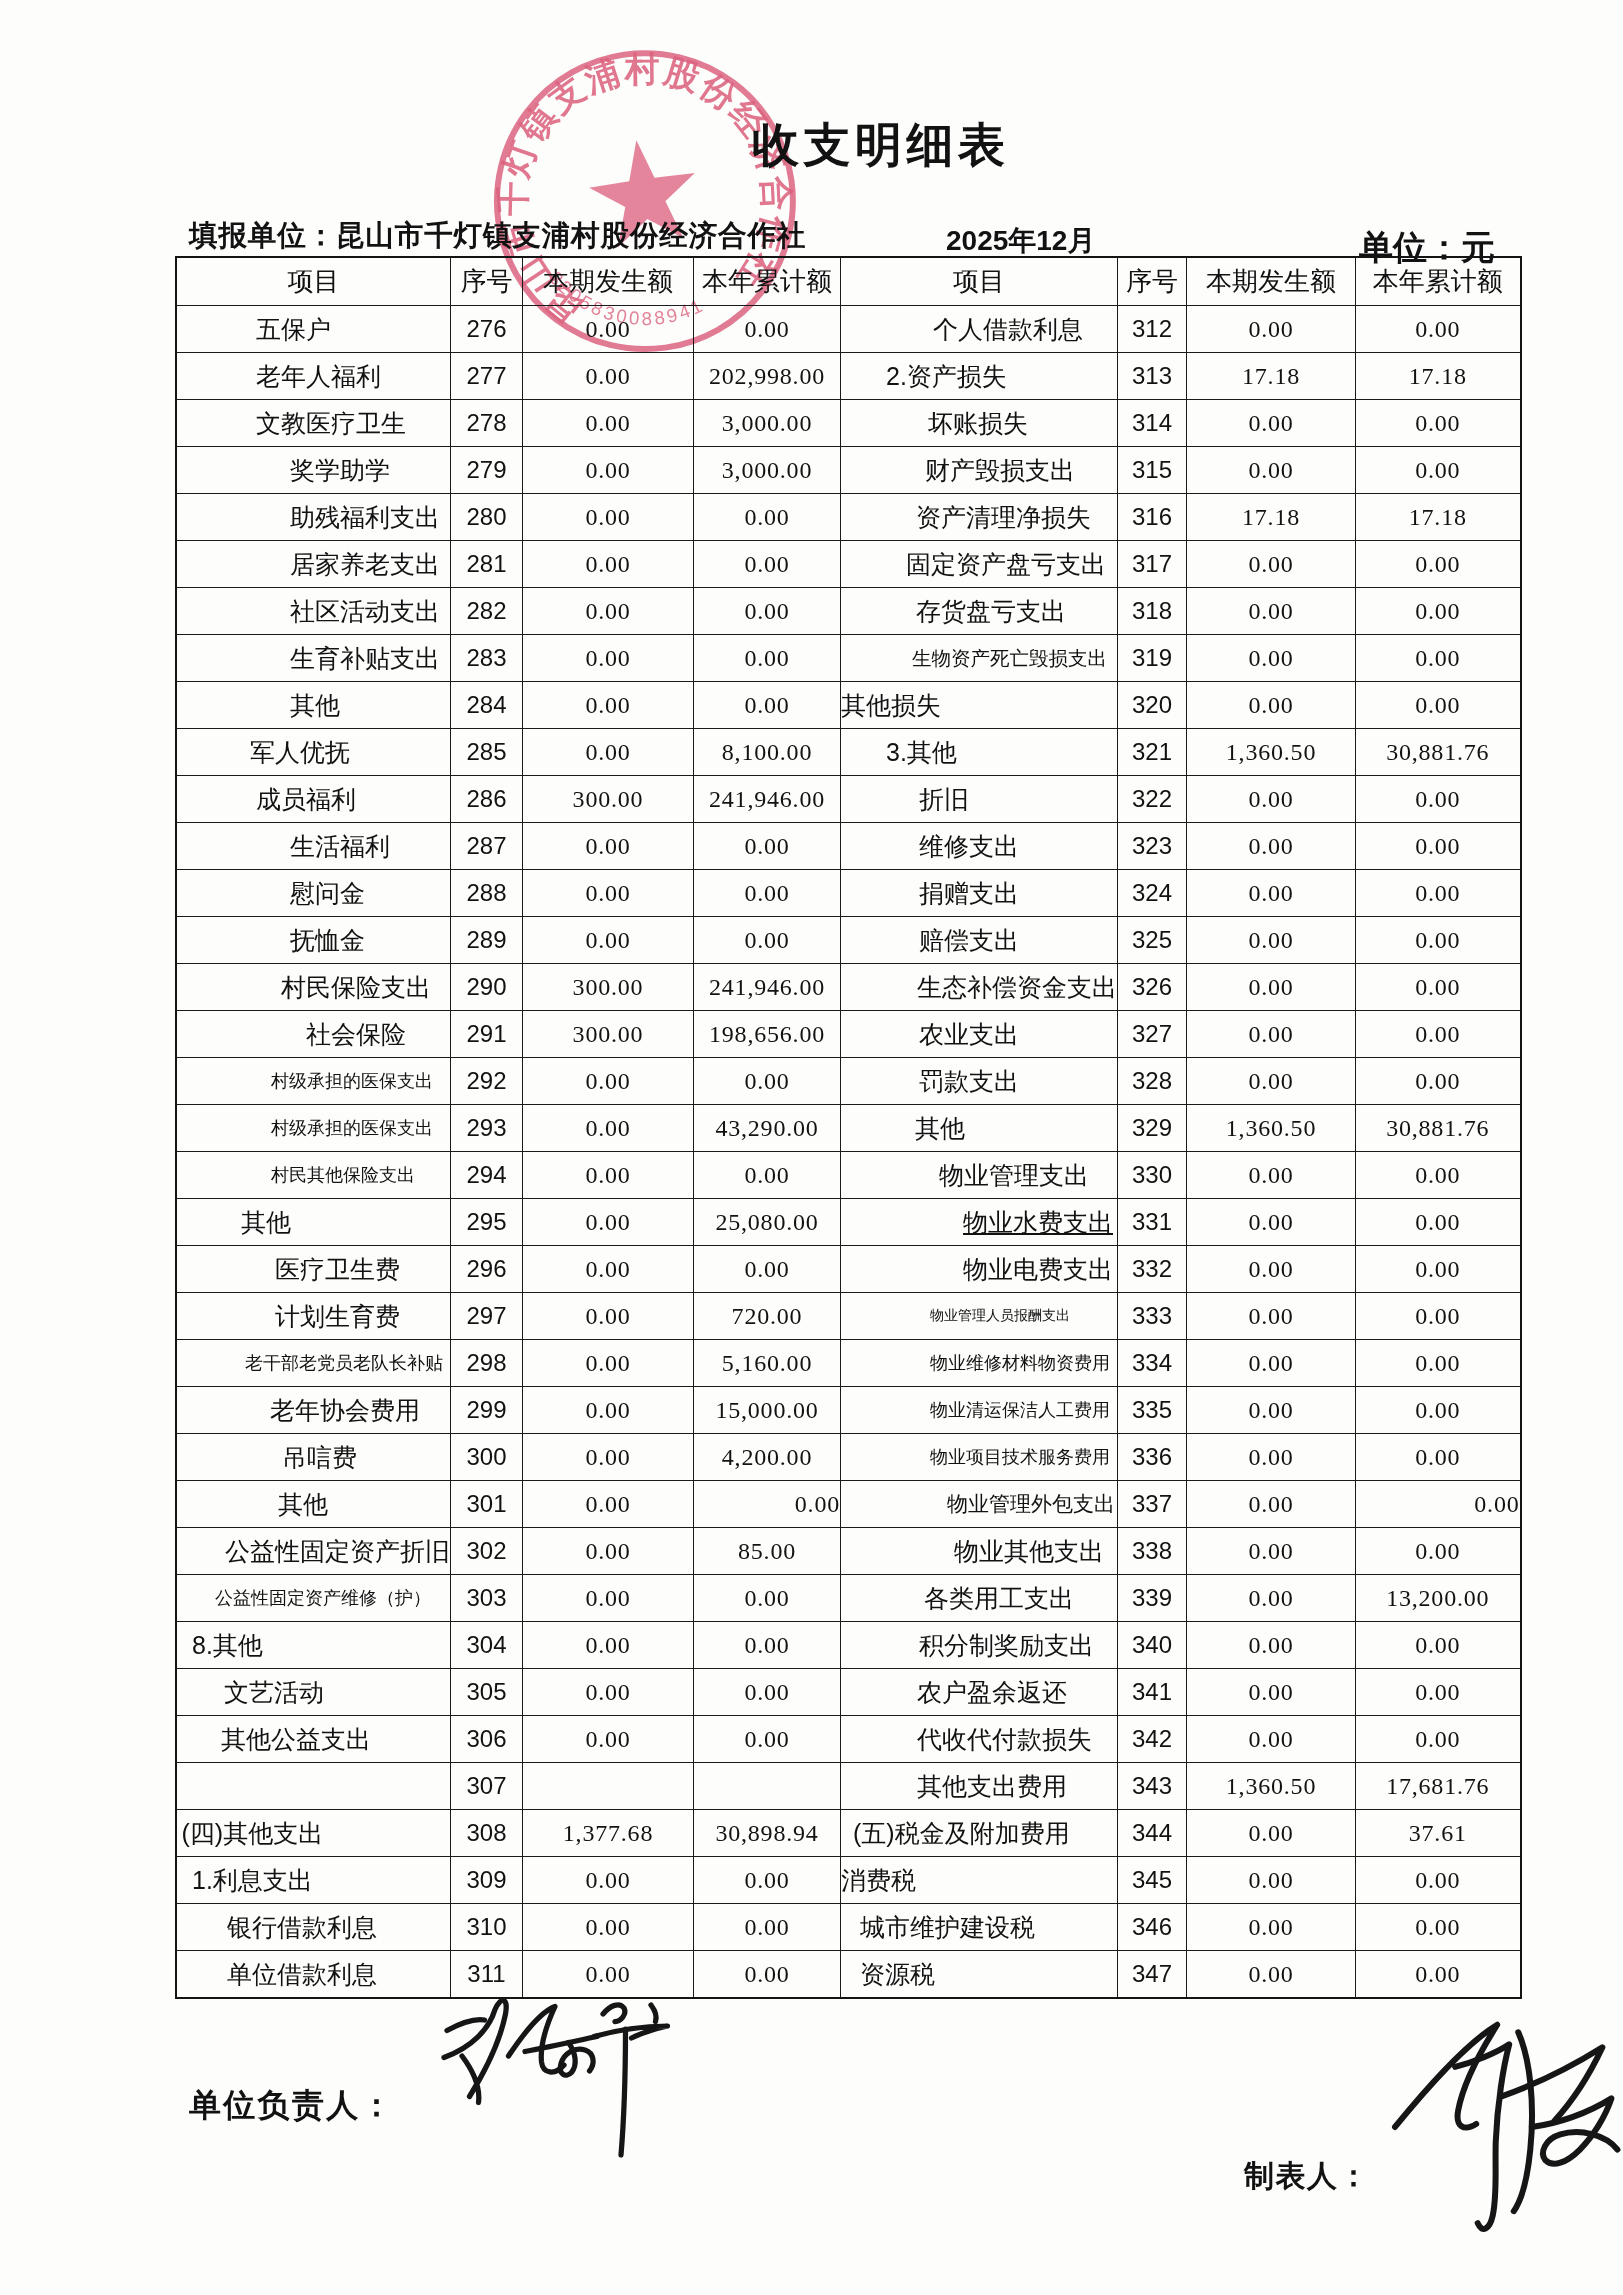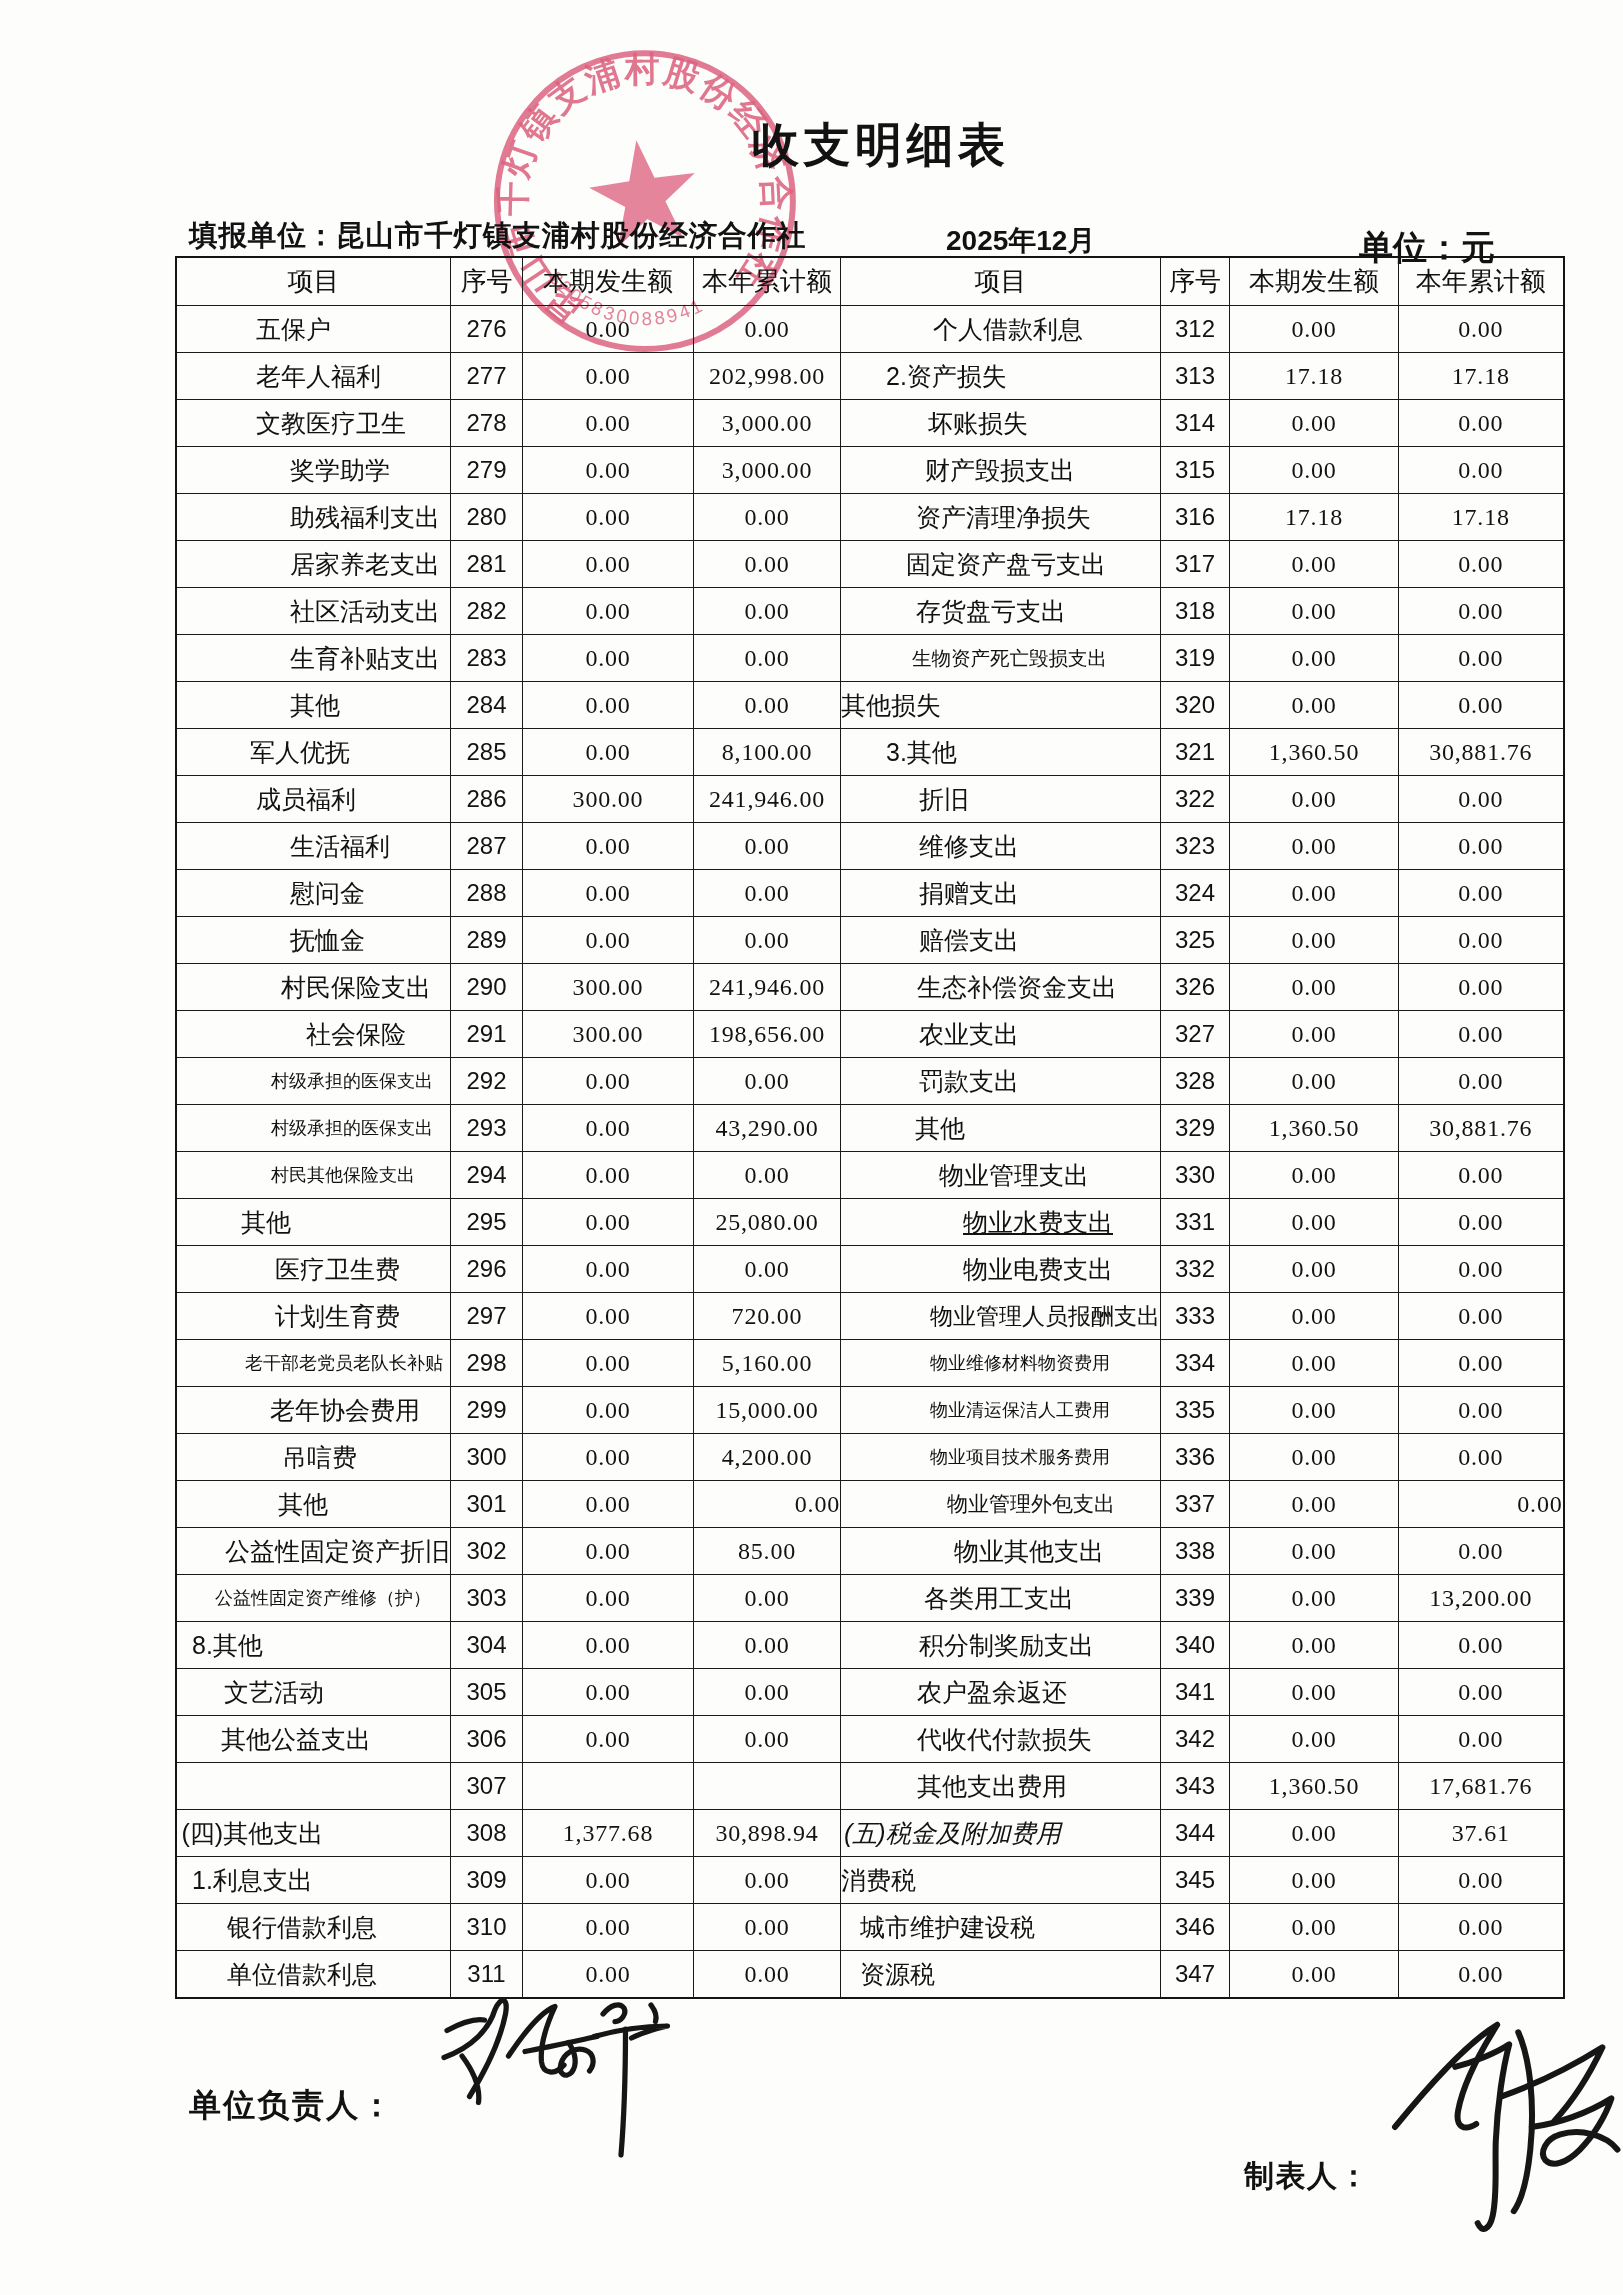--- a/index.html
+++ b/index.html
@@ -286,21 +286,21 @@
       <td class="item" style="padding-left: 122px;">物业电费支出</td>
       <td class="no">332</td>
       <td class="num">0.00</td>
       <td class="num">0.00</td>
     </tr>
         <tr>
       <td class="item" style="padding-left: 98px;">计划生育费</td>
       <td class="no">297</td>
       <td class="num">0.00</td>
       <td class="num">720.00</td>
-      <td class="item" style="padding-left: 89px; font-size: 23px;">物业管理人员报酬支出</td>
+      <td class="item" style="padding-left: 89px; font-size: 14px;">物业管理人员报酬支出</td>
       <td class="no">333</td>
       <td class="num">0.00</td>
       <td class="num">0.00</td>
     </tr>
         <tr>
       <td class="item" style="padding-left: 68px; font-size: 18px;">老干部老党员老队长补贴</td>
       <td class="no">298</td>
       <td class="num">0.00</td>
       <td class="num">5,160.00</td>
       <td class="item" style="padding-left: 89px; font-size: 18px;">物业维修材料物资费用</td>
@@ -396,21 +396,21 @@
       <td class="item" style="padding-left: 76px;">其他支出费用</td>
       <td class="no">343</td>
       <td class="num">1,360.50</td>
       <td class="num">17,681.76</td>
     </tr>
         <tr>
       <td class="item" style="padding-left: 4.5px;">(四)其他支出</td>
       <td class="no">308</td>
       <td class="num">1,377.68</td>
       <td class="num">30,898.94</td>
-      <td class="item" style="padding-left: 3px; font-style: italic;">(五)税金及附加费用</td>
+      <td class="item" style="padding-left: 12px;">(五)税金及附加费用</td>
       <td class="no">344</td>
       <td class="num">0.00</td>
       <td class="num">37.61</td>
     </tr>
         <tr>
       <td class="item" style="padding-left: 15px;">1.利息支出</td>
       <td class="no">309</td>
       <td class="num">0.00</td>
       <td class="num">0.00</td>
       <td class="item" style="">消费税</td>

